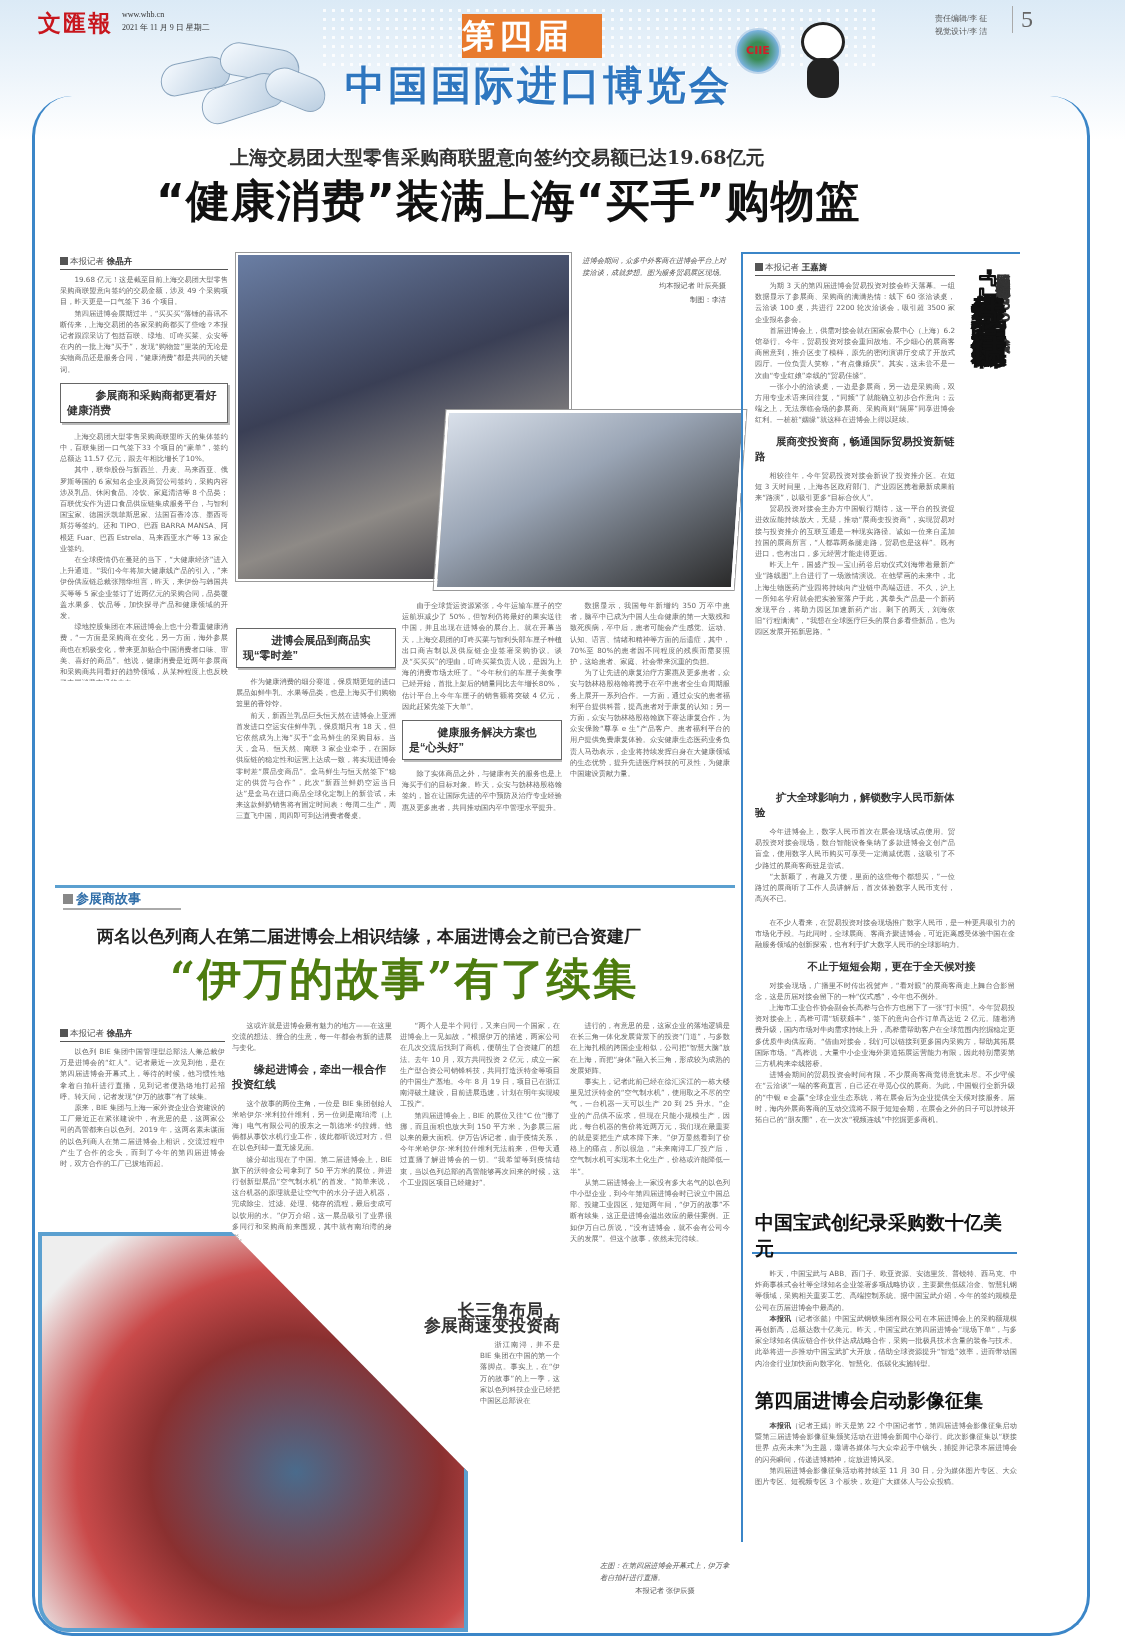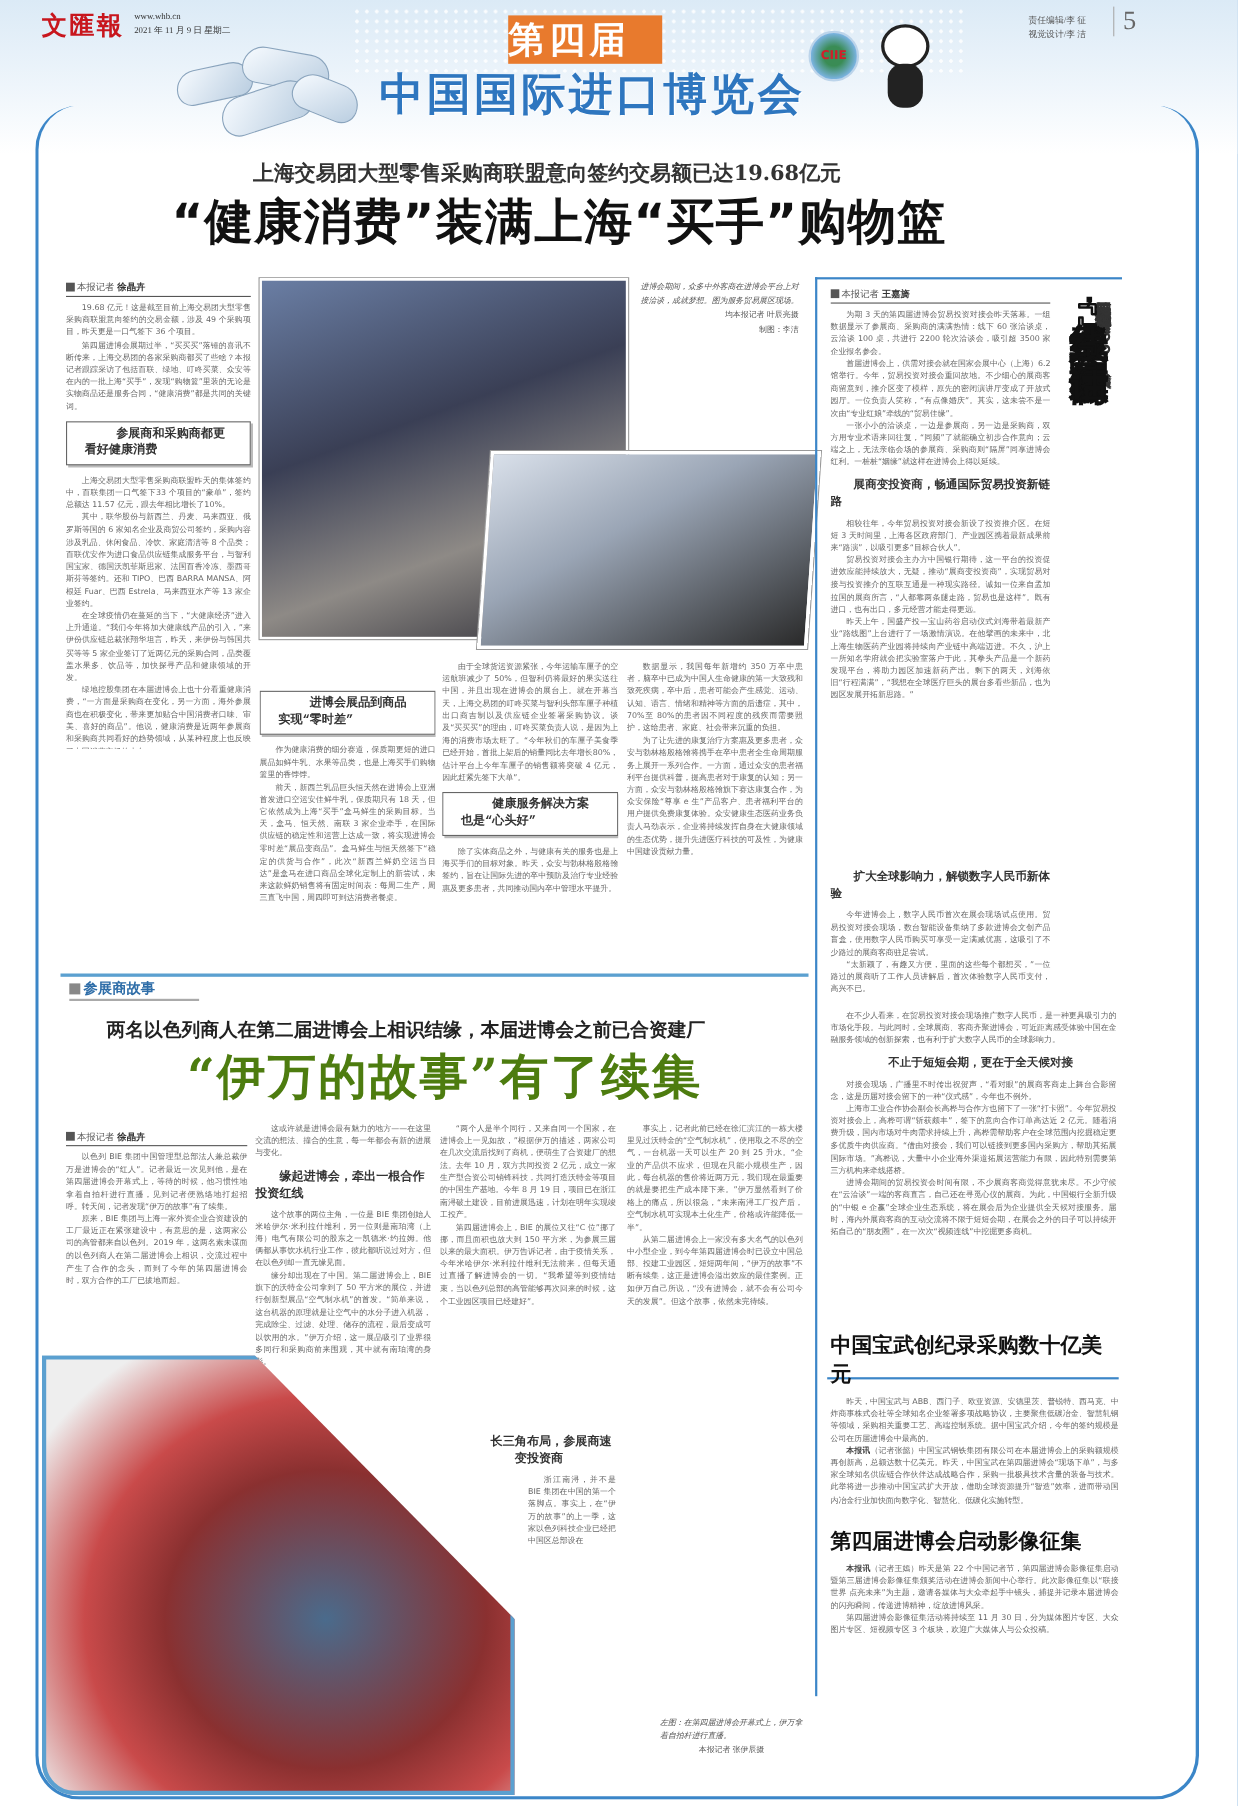--- a/index.html
+++ b/index.html
@@ -21,21 +21,21 @@
   .credits{position:absolute;left:935px;top:12px;font-size:8px;line-height:13px;color:#555;font-family:Liberation Serif, serif}
   .pageno{position:absolute;left:1012px;top:6px;font-size:24px;color:#666;font-family:"Liberation Serif",serif;border-left:1px solid #aaa;padding-left:8px}
   .frame{position:absolute;left:32px;top:96px;width:1058px;height:1540px;border:3px solid #3b86c8;border-radius:40px;border-top:none}
   .deck{position:absolute;left:230px;top:145px;font-family:"DejaVu Serif",serif;font-weight:bold;font-size:19px;color:#333}
   .headline{position:absolute;left:156px;top:172px;font-family:"DejaVu Sans",sans-serif;font-weight:bold;font-size:44px;color:#111;letter-spacing:1px}
   .body-text{font-family:"DejaVu Sans",sans-serif;font-size:7.2px;line-height:11.2px;color:#666;text-align:justify;text-indent:2em}
   .col{position:absolute}
   .byline{font-family:"DejaVu Sans",sans-serif;font-size:8.5px;color:#555;border-bottom:1px solid #555;padding-bottom:1px;margin-bottom:4px}
   .byline::before{content:"";display:inline-block;width:8px;height:8px;background:#555;margin-right:2px;vertical-align:-1px}
   .byline b{color:#333}
-  .subhead{border:1px solid #666;box-shadow:2px 2px 0 #bbb;padding:4px 16px;font-family:Liberation Mono, monospace;font-weight:bold;font-size:11px;line-height:15px;color:#333;text-indent:2.6em;margin:8px 0}
+  .subhead{border:1px solid #666;box-shadow:2px 2px 0 #bbb;padding:4px 6px;font-family:Liberation Sans, sans-serif;font-weight:bold;font-size:11px;line-height:15px;color:#333;text-indent:2.6em;margin:8px 0}
   .photo1{position:absolute;left:236px;top:253px;width:335px;height:328px;background:linear-gradient(160deg,#6a7ea4 0%,#3a3f55 40%,#8e8a86 70%,#2c2c35 100%);border:2px solid #fff;box-shadow:0 0 0 1px #999}
   .photo1b{position:absolute;left:440px;top:410px;width:300px;height:180px;background:linear-gradient(150deg,#d9e0ea 0%,#9aa5b5 40%,#2a2a2a 100%);border:3px solid #fff;box-shadow:0 0 0 1px #999;transform:skewX(-4deg)}
   .caption1{position:absolute;left:578px;top:255px;width:148px;font-family:"DejaVu Serif",serif;font-style:italic;font-size:7.2px;line-height:11.5px;color:#555;text-align:right}
   .caption1 .credit{display:block;font-style:normal;font-family:"DejaVu Sans",sans-serif;margin-top:2px}
   .rbox-border{position:absolute;left:741px;top:252px;width:2px;height:1290px;background:#3b86c8}
   .rbox-top{position:absolute;left:741px;top:252px;width:279px;height:2px;background:#3b86c8}
   .vtitle{position:absolute;left:960px;top:265px;width:50px;font-family:"DejaVu Serif",serif;font-weight:bold;font-size:36px;line-height:40px;color:#111;text-align:center;writing-mode:vertical-rl}
   .vsub{position:absolute;left:993px;top:262px;font-family:"DejaVu Sans",sans-serif;font-weight:bold;font-size:15px;color:#333;writing-mode:vertical-rl;letter-spacing:1px}
   .rsub{font-family:"DejaVu Sans",sans-serif;font-weight:bold;font-size:10.5px;line-height:15px;color:#333;text-indent:2em;margin:8px 0 6px}
   .divider{position:absolute;left:55px;top:885px;width:680px;height:3px;background:#5ba0d0}
@@ -171,24 +171,25 @@
   <p class="body-text">这或许就是进博会最有魅力的地方——在这里交流的想法、撞合的生意，每一年都会有新的进展与变化。</p>
   <div class="rsub" style="font-size:11px">缘起进博会，牵出一根合作投资红线</div>
   <p class="body-text">这个故事的两位主角，一位是 BIE 集团创始人米哈伊尔·米利拉什维利，另一位则是南珀湾（上海）电气有限公司的股东之一凯德米·约拉姆。他俩都从事饮水机行业工作，彼此都听说过对方，但在以色列却一直无缘见面。</p>
   <p class="body-text">缘分却出现在了中国。第二届进博会上，BIE 旗下的沃特金公司拿到了 50 平方米的展位，并进行创新型展品“空气制水机”的首发。“简单来说，这台机器的原理就是让空气中的水分子进入机器，完成除尘、过滤、处理、储存的流程，最后变成可以饮用的水。”伊万介绍，这一展品吸引了业界很多同行和采购商前来围观，其中就有南珀湾的身影。</p>
 </div>
 <div class="col" style="left:400px;top:1020px;width:160px;height:280px;overflow:hidden">
   <p class="body-text">“两个人是半个同行，又来自同一个国家，在进博会上一见如故，”根据伊万的描述，两家公司在几次交流后找到了商机，便萌生了合资建厂的想法。去年 10 月，双方共同投资 2 亿元，成立一家生产型合资公司销锋科技，共同打造沃特金等项目的中国生产基地。今年 8 月 19 日，项目已在浙江南浔破土建设，目前进展迅速，计划在明年实现竣工投产。</p>
   <p class="body-text">第四届进博会上，BIE 的展位又往“C 位”挪了挪，而且面积也放大到 150 平方米，为参展三届以来的最大面积。伊万告诉记者，由于疫情关系，今年米哈伊尔·米利拉什维利无法前来，但每天通过直播了解进博会的一切。“我希望等到疫情结束，当以色列总部的高管能够再次回来的时候，这个工业园区项目已经建好”。</p>
 </div>
 <div class="col" style="left:420px;top:1295px;width:140px;height:180px;overflow:hidden;text-align:right">
-  <div class="rsub" style="font-size:11px;text-align:center">长三角布局，参展商速变投资商</div>
+  <div class="rsub" style="font-size:17px;text-align:right">长三角布局，参展商速变投资商</div>
   <p class="body-text" style="padding-left:60px">浙江南浔，并不是 BIE 集团在中国的第一个落脚点。事实上，在“伊万的故事”的上一季，这家以色列科技企业已经把中国区总部设在</p>
 </div>
 <div class="col" style="left:570px;top:1020px;width:160px;height:530px;overflow:hidden">
+  <p class="body-text">进行的，有意思的是，这家企业的落地逻辑是在长三角一体化发展背景下的投资“门道”，与多数在上海扎根的跨国企业相似，公司把“智慧大脑”放在上海，而把“身体”融入长三角，形成较为成熟的发展矩阵。</p>
   <p class="body-text">事实上，记者此前已经在徐汇滨江的一栋大楼里见过沃特金的“空气制水机”，使用取之不尽的空气，一台机器一天可以生产 20 到 25 升水。“企业的产品供不应求，但现在只能小规模生产，因此，每台机器的售价将近两万元，我们现在最重要的就是要把生产成本降下来。”伊万显然看到了价格上的痛点，所以很急，“未来南浔工厂投产后，空气制水机可实现本土化生产，价格或许能降低一半”。</p>
   <p class="body-text">从第二届进博会上一家没有多大名气的以色列中小型企业，到今年第四届进博会时已设立中国总部、投建工业园区，短短两年间，“伊万的故事”不断有续集，这正是进博会溢出效应的最佳案例。正如伊万自己所说，“没有进博会，就不会有公司今天的发展”。但这个故事，依然未完待续。</p>
 </div>
 
 <div class="photo2"></div>
 <div class="photo2-ring"></div>
 <div class="caption2">
   <span>左图：在第四届进博会开幕式上，伊万拿着自拍杆进行直播。</span>
   <span class="credit">本报记者 张伊辰摄</span>
 </div>

